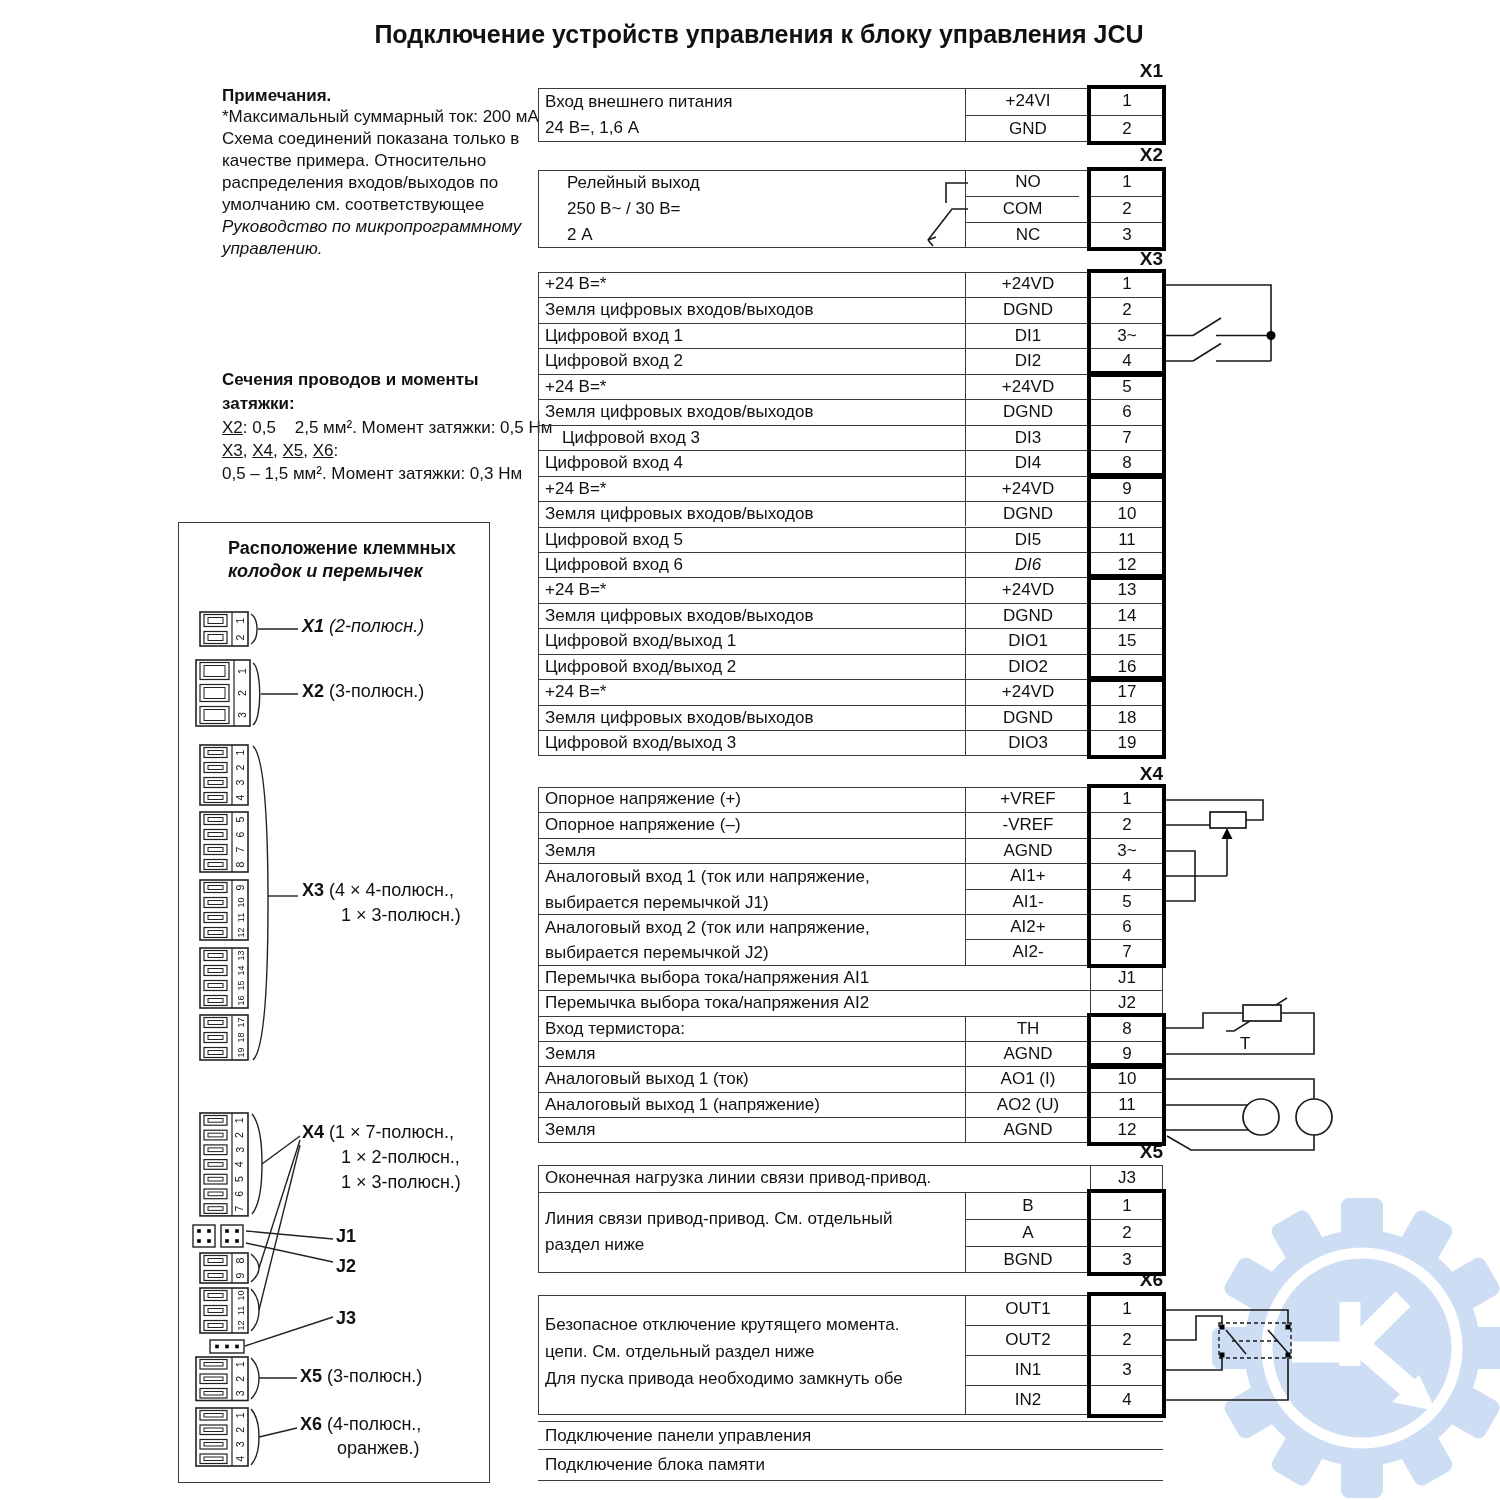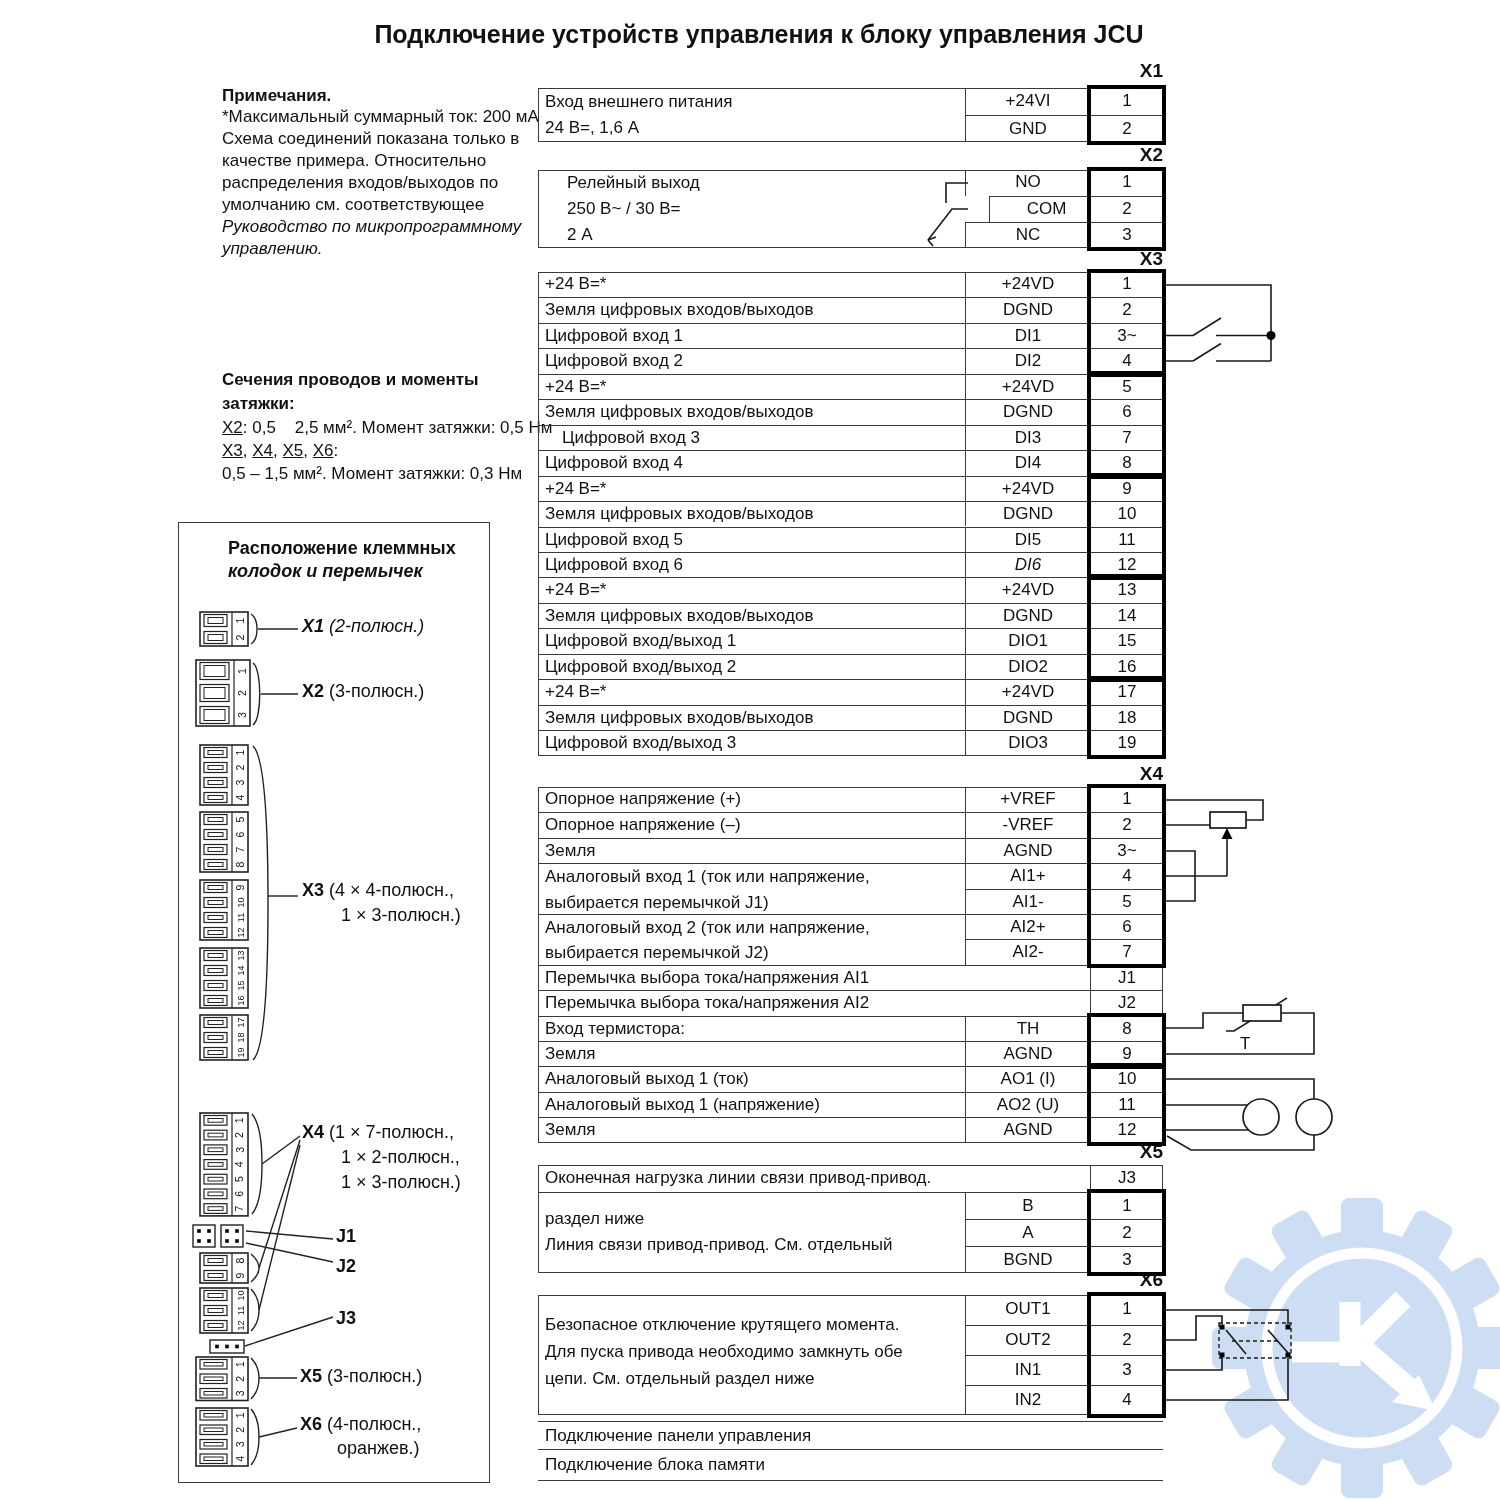--- a/index.html
+++ b/index.html
@@ -333,30 +333,30 @@
       <div class="cell bt bl ctr" style="left: 1090px; top: 115px; width: 73px; height: 27px; line-height: 25px;">2</div>
       <div class="boldbox" style="left: 1087px; top: 85px; width: 79px; height: 60px;"></div>
       <div class="tbl" style="left: 538px; top: 170px; width: 625px; height: 78px;"></div>
       <div class="cell" style="left: 528px; top: 170px; width: 427px; height: 78px; line-height: 26px; padding-left: 7px; margin-left: 32px;">
         <div>Релейный выход</div>
         <div>250 В~ / 30 В=</div>
         <div>2 А</div>
       </div>
       <div class="cell bl ctr" style="left: 965px; top: 170px; width: 125px; height: 26px; line-height: 24px;">NO</div>
       <div class="cell bl ctr" style="left: 1090px; top: 170px; width: 73px; height: 26px; line-height: 24px;">1</div>
-      <div class="cell bt bl ctr" style="left: 965px; top: 196px; width: 114px; height: 26px; line-height: 24px; margin-left: 24px;">COM</div>
+      <div class="cell bt bl ctr" style="left: 965px; top: 196px; width: 114px; height: 26px; line-height: 24px;">COM</div>
       <div class="cell bt bl ctr" style="left: 1090px; top: 196px; width: 73px; height: 26px; line-height: 24px;">2</div>
       <div class="cell bt bl ctr" style="left: 965px; top: 222px; width: 125px; height: 26px; line-height: 24px;">NC</div>
       <div class="cell bt bl ctr" style="left: 1090px; top: 222px; width: 73px; height: 26px; line-height: 24px;">3</div>
       <div class="boldbox" style="left: 1087px; top: 167px; width: 79px; height: 84px;"></div>
       <div class="tbl" style="left: 538px; top: 1295px; width: 625px; height: 120px;"></div>
       <div class="cell" style="left: 538px; top: 1295px; width: 427px; height: 120px; line-height: 27px; padding-left: 7px; padding-top: 16px;">
         <div>Безопасное отключение крутящего момента.</div>
+        <div>цепи. См. отдельный раздел ниже</div>
         <div>Для пуска привода необходимо замкнуть обе</div>
-        <div>цепи. См. отдельный раздел ниже</div>
       </div>
       <div class="cell bl ctr" style="left: 965px; top: 1295px; width: 125px; height: 30px; line-height: 28px;">OUT1</div>
       <div class="cell bl ctr" style="left: 1090px; top: 1295px; width: 73px; height: 30px; line-height: 28px;">1</div>
       <div class="cell bt bl ctr" style="left: 965px; top: 1325px; width: 125px; height: 30px; line-height: 28px;">OUT2</div>
       <div class="cell bt bl ctr" style="left: 1090px; top: 1325px; width: 73px; height: 30px; line-height: 28px;">2</div>
       <div class="cell bt bl ctr" style="left: 965px; top: 1355px; width: 125px; height: 30px; line-height: 28px;">IN1</div>
       <div class="cell bt bl ctr" style="left: 1090px; top: 1355px; width: 73px; height: 30px; line-height: 28px;">3</div>
       <div class="cell bt bl ctr" style="left: 965px; top: 1385px; width: 125px; height: 30px; line-height: 28px;">IN2</div>
       <div class="cell bt bl ctr" style="left: 1090px; top: 1385px; width: 73px; height: 30px; line-height: 28px;">4</div>
       <div class="boldbox" style="left: 1087px; top: 1292px; width: 79px; height: 126px;"></div>
@@ -468,22 +468,22 @@
       <div class="cell bt" style="left: 538px; top: 1117.2px; width: 427px; height: 25.4px; line-height: 23.4px; padding-left: 7px;">Земля</div>
       <div class="cell bt bl ctr" style="left: 965px; top: 1117.2px; width: 125px; height: 25.4px; line-height: 23.4px;">AGND</div>
       <div class="cell bt bl ctr" style="left: 1090px; top: 1117.2px; width: 73px; height: 25.4px; line-height: 23.4px;">12</div>
       <div class="boldbox" style="left: 1087px; top: 784px; width: 79px; height: 183.8px;"></div>
       <div class="boldbox" style="left: 1087px; top: 1012.6px; width: 79px; height: 56.8px;"></div>
       <div class="boldbox" style="left: 1087px; top: 1063.4px; width: 79px; height: 82.2px;"></div>
       <div class="tbl" style="left: 538px; top: 1165px; width: 625px; height: 108px;"></div>
       <div class="cell" style="left: 538px; top: 1165px; width: 552px; height: 27px; line-height: 25px; padding-left: 7px;">Оконечная нагрузка линии связи привод-привод.</div>
       <div class="cell bl ctr" style="left: 1090px; top: 1165px; width: 73px; height: 27px; line-height: 25px;">J3</div>
       <div class="cell bt" style="left: 538px; top: 1192px; width: 427px; height: 81px; line-height: 26px; padding-left: 7px; padding-top: 13px;">
+        <div>Линия связи привод-привод. См. отдельный</div>
         <div>раздел ниже</div>
-        <div>Линия связи привод-привод. См. отдельный</div>
       </div>
       <div class="cell bt bl ctr" style="left: 965px; top: 1192px; width: 125px; height: 27px; line-height: 25px;">B</div>
       <div class="cell bt bl ctr" style="left: 1090px; top: 1192px; width: 73px; height: 27px; line-height: 25px;">1</div>
       <div class="cell bt bl ctr" style="left: 965px; top: 1219px; width: 125px; height: 27px; line-height: 25px;">A</div>
       <div class="cell bt bl ctr" style="left: 1090px; top: 1219px; width: 73px; height: 27px; line-height: 25px;">2</div>
       <div class="cell bt bl ctr" style="left: 965px; top: 1246px; width: 125px; height: 27px; line-height: 25px;">BGND</div>
       <div class="cell bt bl ctr" style="left: 1090px; top: 1246px; width: 73px; height: 27px; line-height: 25px;">3</div>
       <div class="boldbox" style="left: 1087px; top: 1189px; width: 79px; height: 87px;"></div>
     </div>
 

